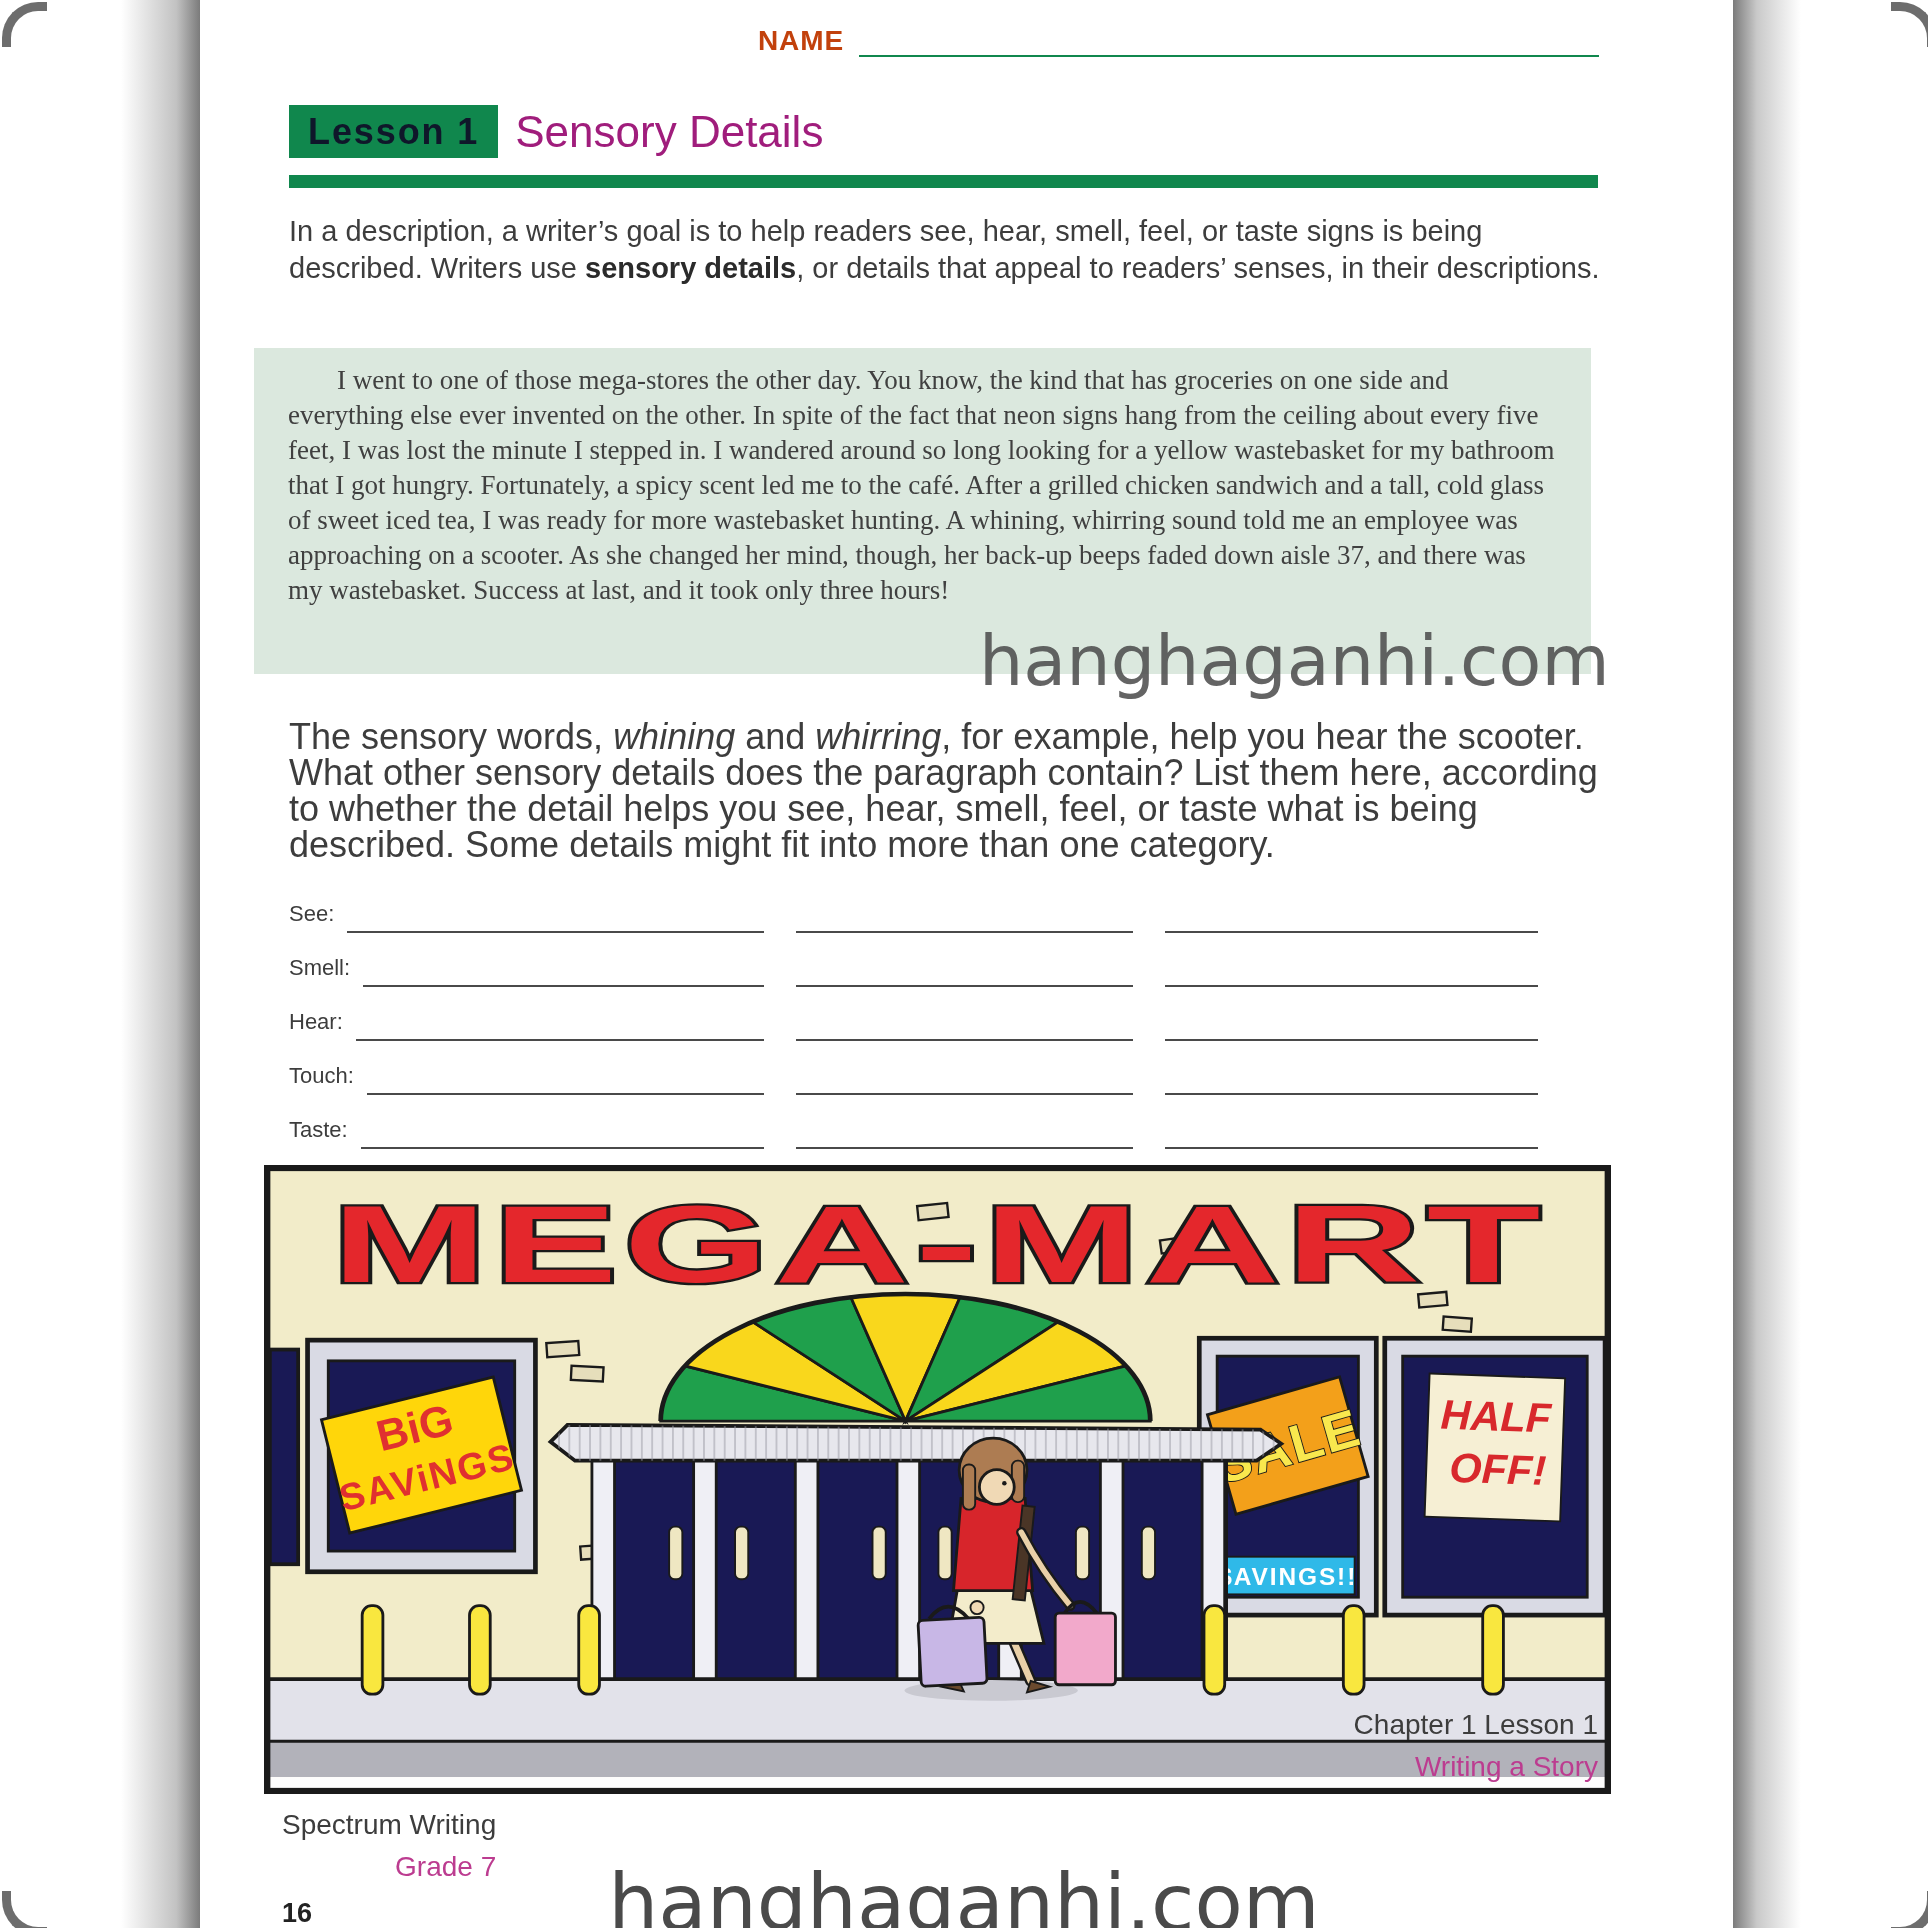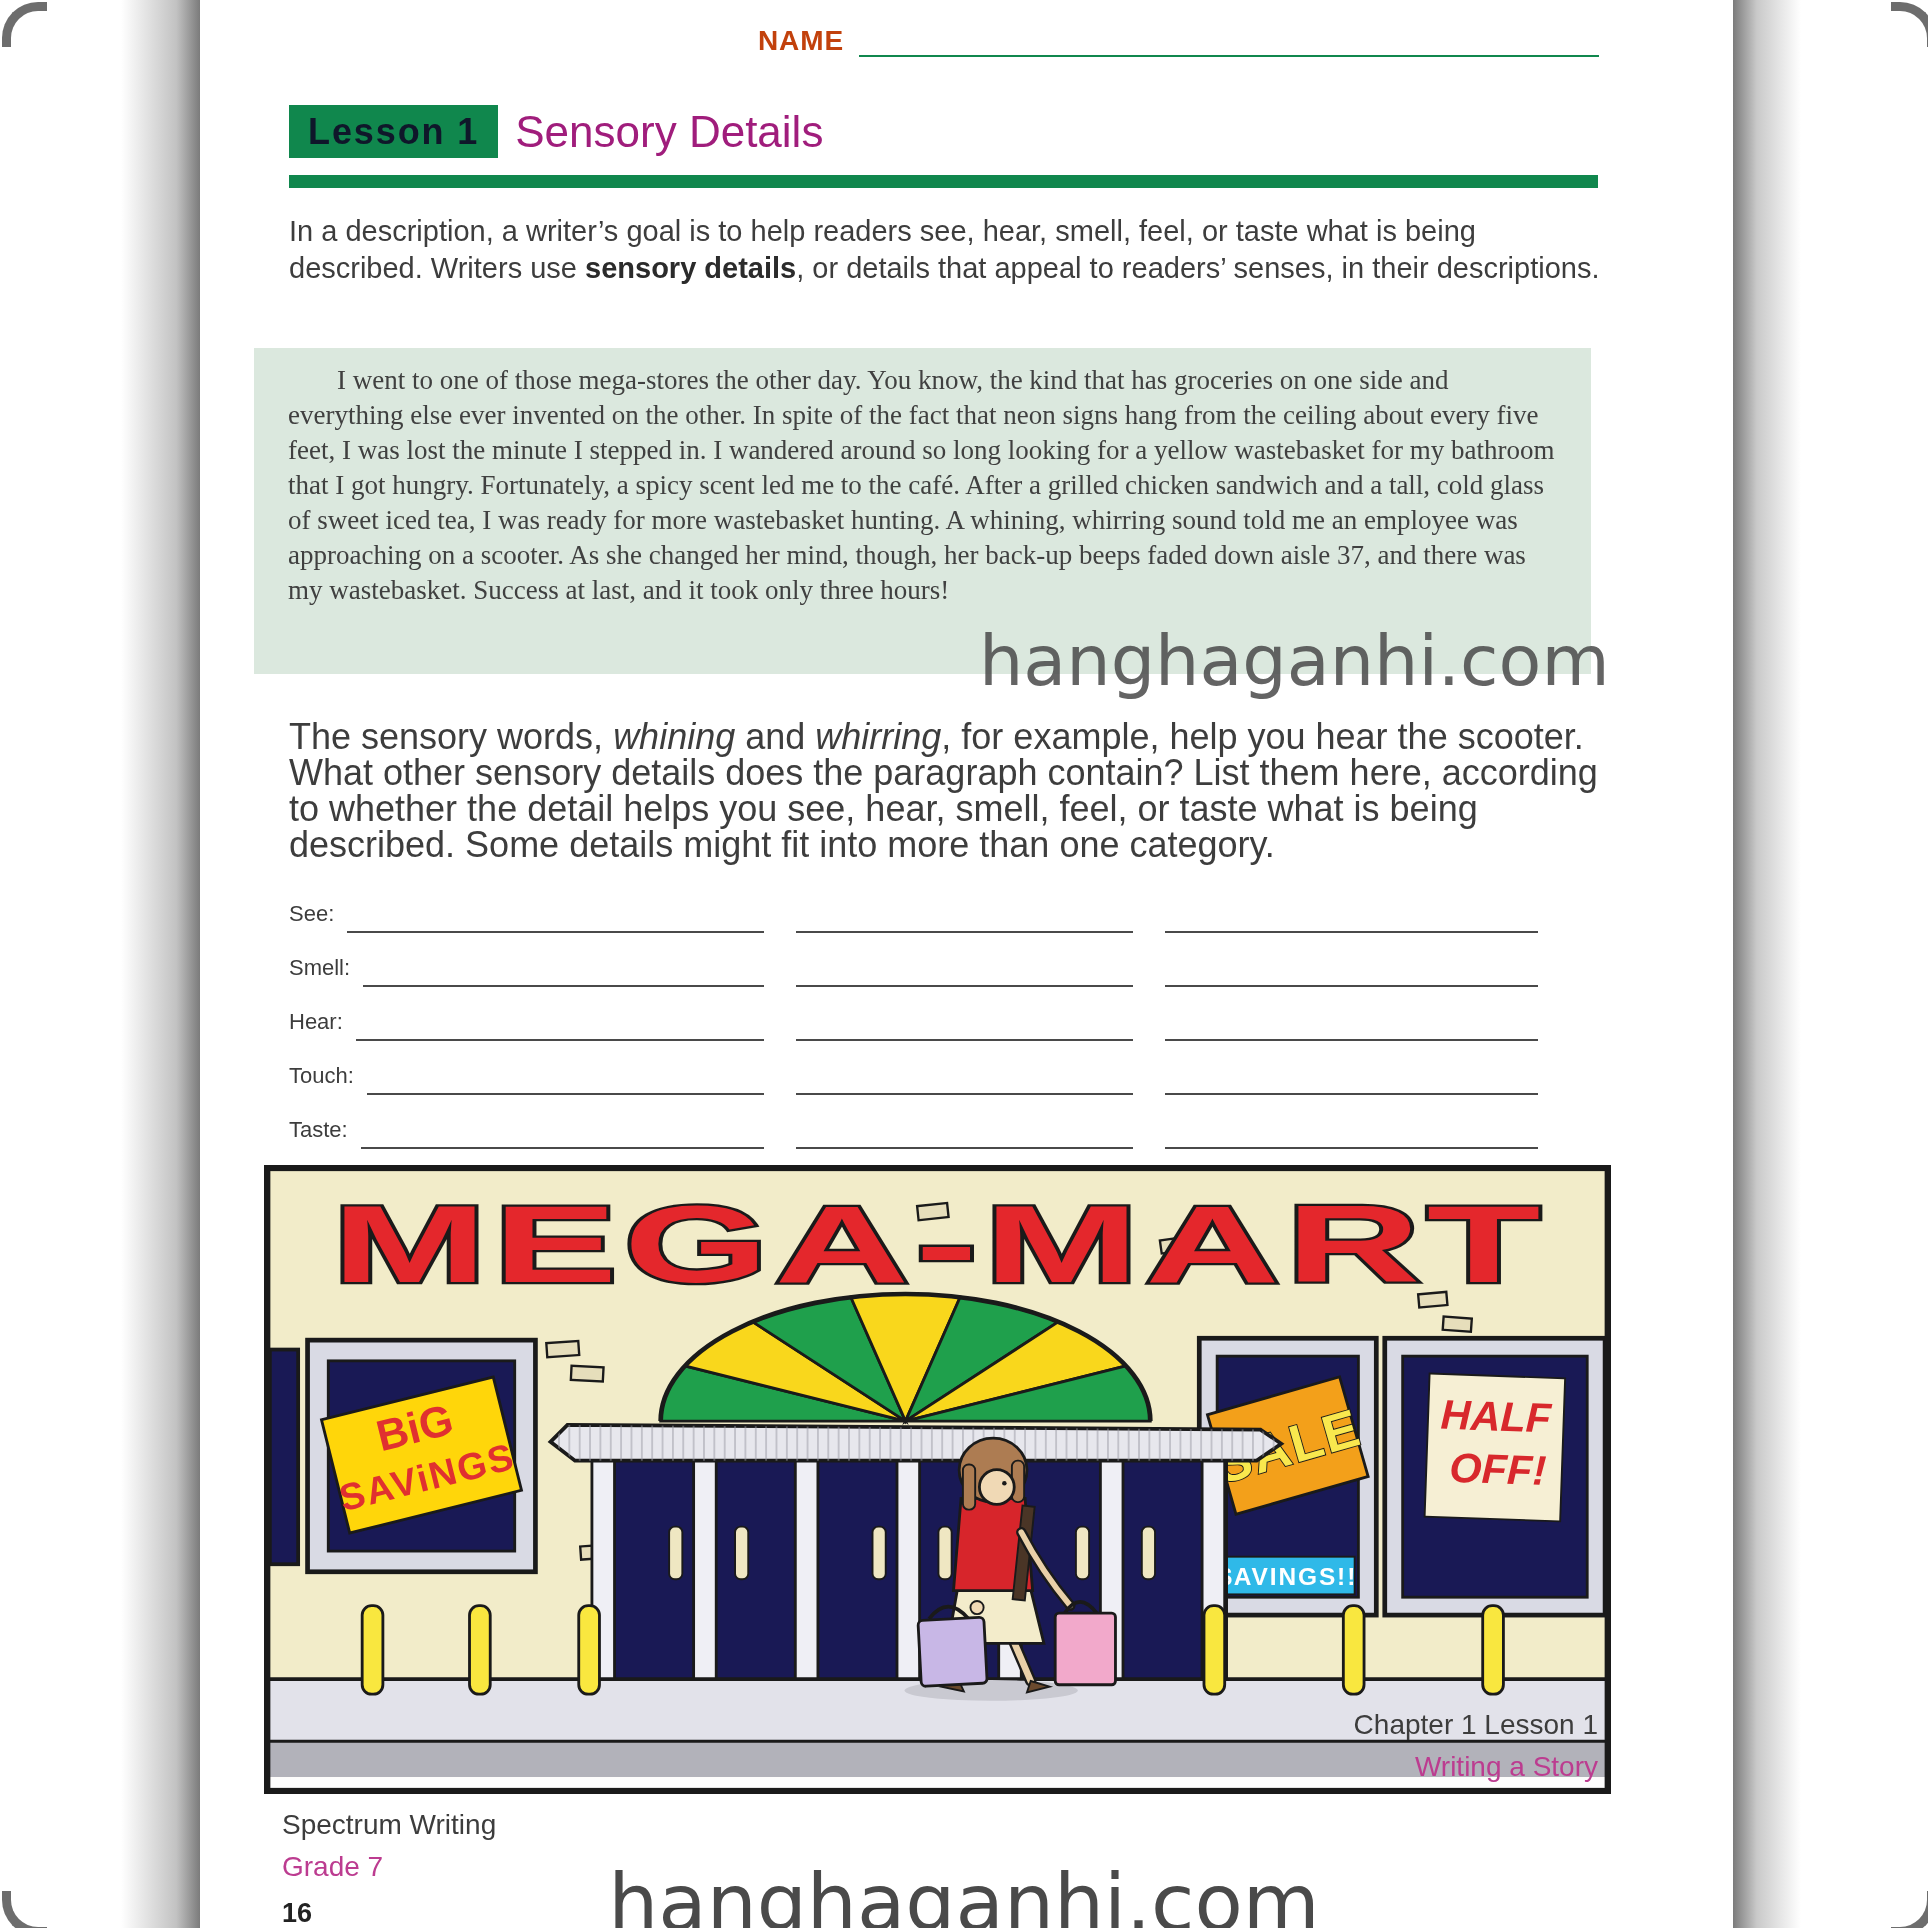--- a/index.html
+++ b/index.html
@@ -51,21 +51,21 @@
   .blank.b1{flex:1;margin-right:32px;}
   .blank.b2{width:337px;margin-right:32px;}
   .blank.b3{width:373px;}
 
   
   .illustration{left:264px;top:1165px;}
   svg text{font-family:"Liberation Sans",sans-serif;font-weight:bold;}
 
   
   .footer-left{left:282px;top:1804px;font-size:28px;line-height:42px;color:#3D3D3D;}
-  .footer-left .grade{color:#BC3C90;}
+  .footer-left .grade{color:#BC3C90;text-align:right;}
   .footer-left .pagenum{font-weight:bold;color:#222;font-size:27px;margin-top:3.8px;}
   .footer-right{left:289px;top:1704px;width:1309px;text-align:right;font-size:28px;line-height:42px;color:#3D3D3D;}
   .footer-right .sub{color:#BC3C90;}
 </style>
 </head>
 <body>
 
 <div class="canvas">
 
   <div class="abs edge-left"></div>
@@ -76,21 +76,21 @@
   <div class="abs corner br"></div>
 
   <div class="abs name-label">NAME</div>
   <div class="abs name-line"></div>
   <div class="abs lesson-row">
     <span class="lesson-badge">Lesson 1</span>
     <span class="lesson-title">Sensory Details</span>
   </div>
   <div class="abs green-rule"></div>
 
-  <div class="abs intro"><span>In a description, a writer’s goal is to help readers see, hear, smell, feel, or taste what is being described. Writers use </span><b>sensory details</b><span>, or details that appeal to readers’ senses, in their descriptions.</span></div>
+  <div class="abs intro"><span>In a description, a writer’s goal is to help readers see, hear, smell, feel, or taste signs is being described. Writers use </span><b>sensory details</b><span>, or details that appeal to readers’ senses, in their descriptions.</span></div>
 
   <div class="abs passage-box">
     <p>I went to one of those mega-stores the other day. You know, the kind that has groceries on one side and everything else ever invented on the other. In spite of the fact that neon signs hang from the ceiling about every five feet, I was lost the minute I stepped in. I wandered around so long looking for a yellow wastebasket for my bathroom that I got hungry. Fortunately, a spicy scent led me to the café. After a grilled chicken sandwich and a tall, cold glass of sweet iced tea, I was ready for more wastebasket hunting. A whining, whirring sound told me an employee was approaching on a scooter. As she changed her mind, though, her back-up beeps faded down aisle 37, and there was my wastebasket. Success at last, and it took only three hours!</p>
   </div>
 
   <div class="abs wm-mid">hanghaganhi.com</div>
 
   <div class="abs exercise"><span>The sensory words, </span><i>whining</i><span> and </span><i>whirring</i><span>, for example, help you hear the scooter.</span><br><span>What other sensory details does the paragraph contain? List them here, according to whether the detail helps you see, hear, smell, feel, or taste what is being described. Some details might fit into more than one category.</span></div>
 
   <div class="abs rows">

